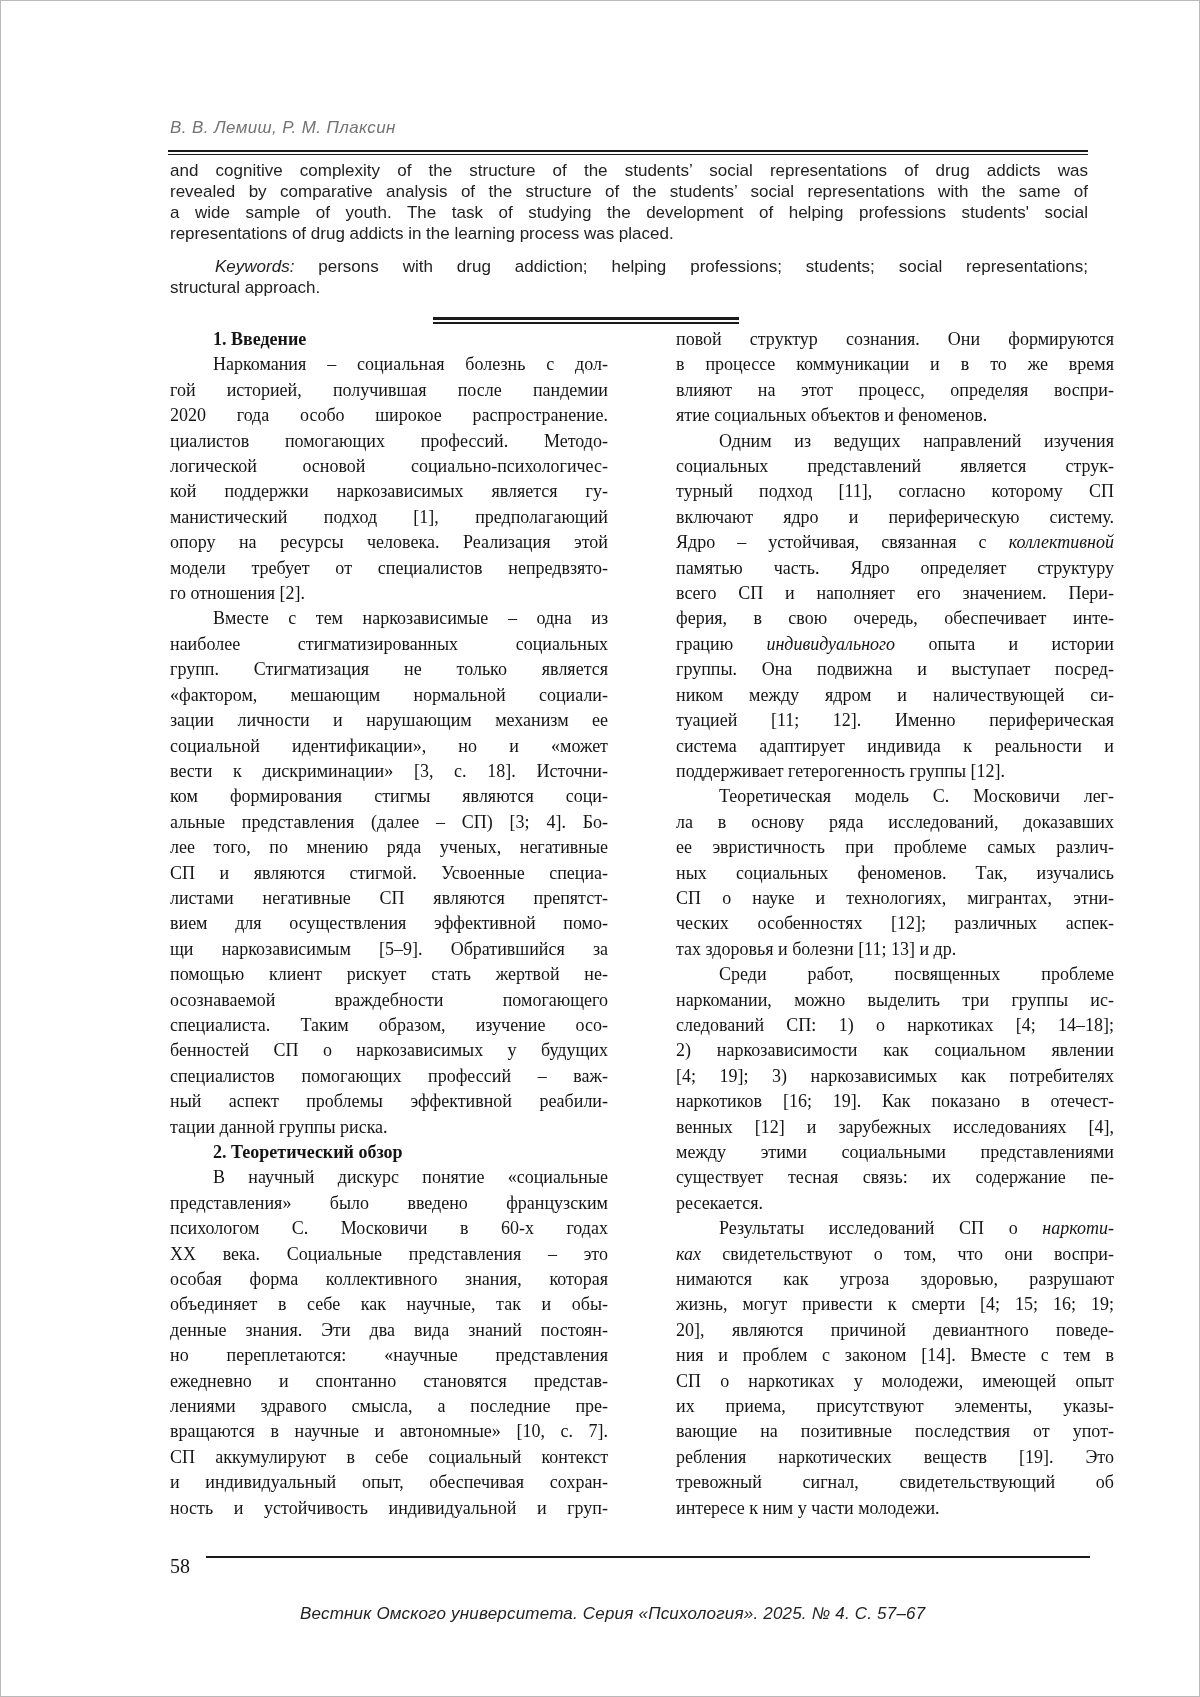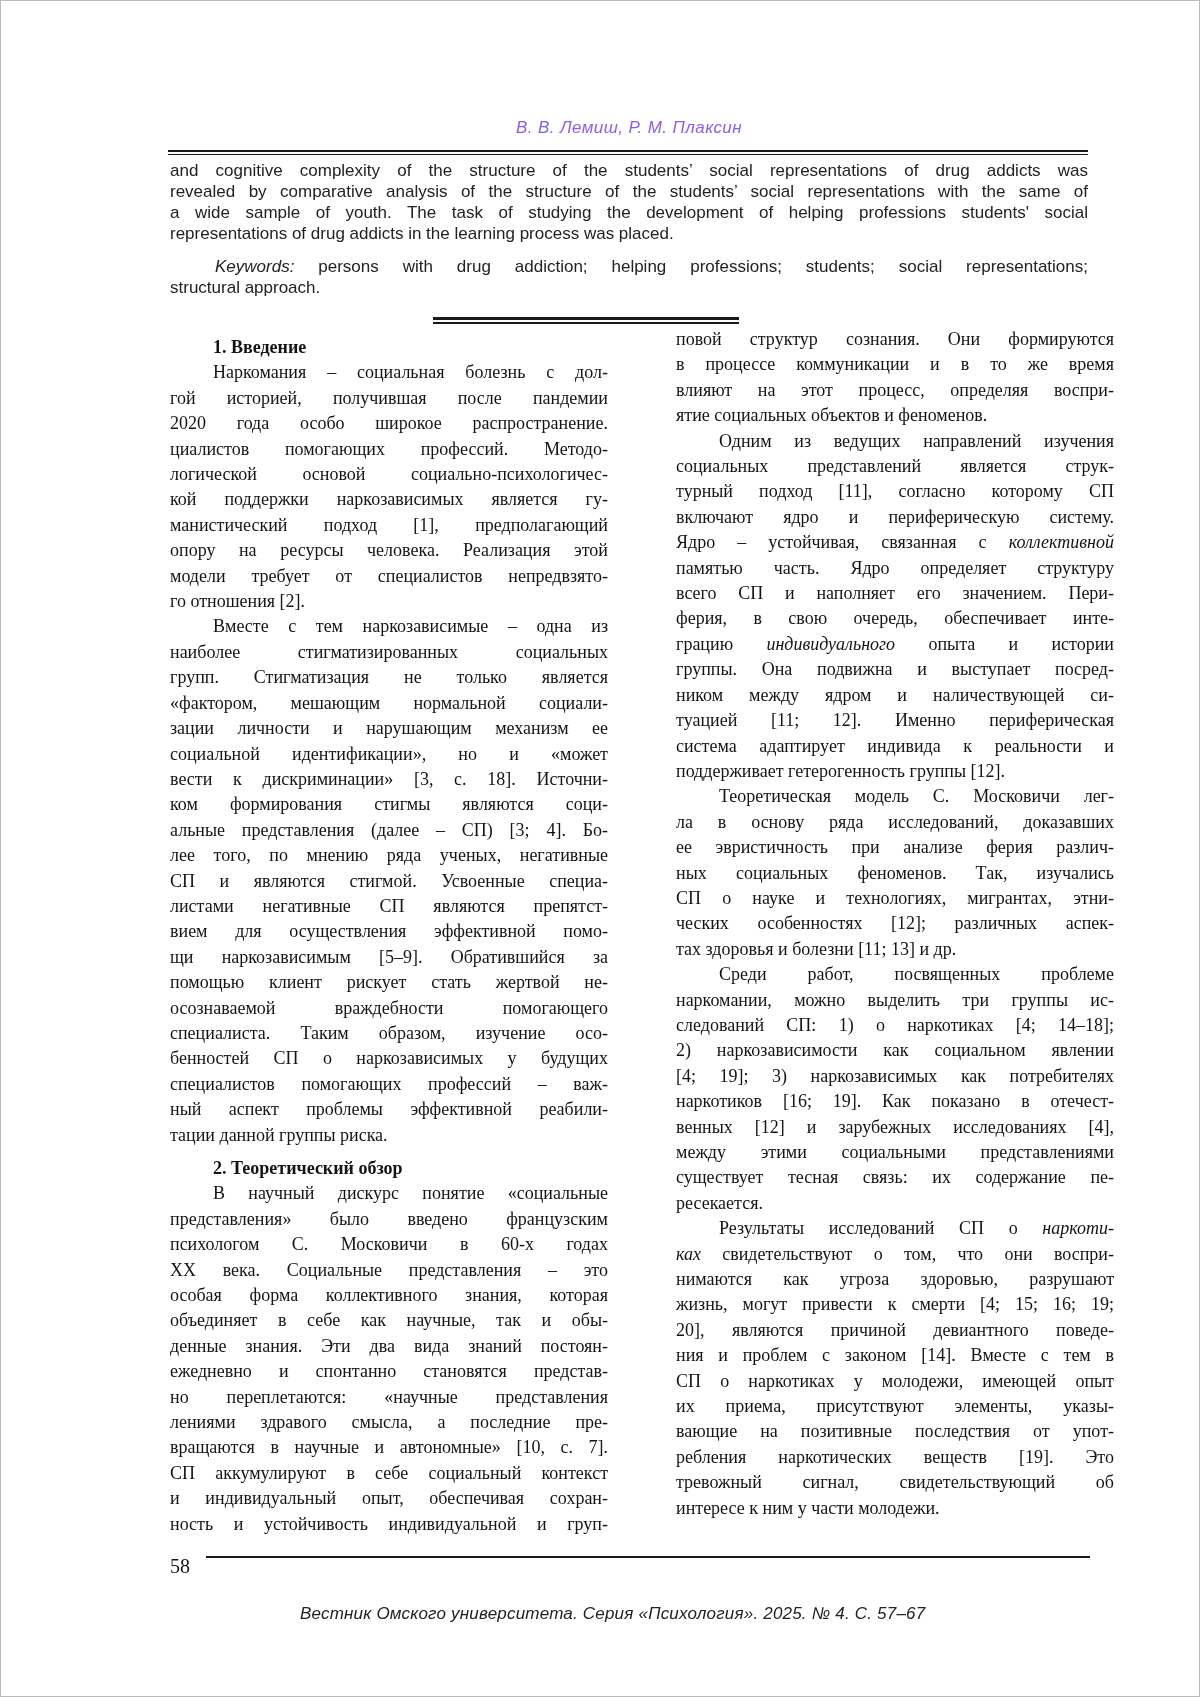--- a/index.html
+++ b/index.html
@@ -3,21 +3,21 @@
 <meta charset="utf-8">
 <style>
   html,body{margin:0;padding:0;background:#fff;}
   .page{
     position:relative;width:1200px;height:1697px;background:#ffffff;
     box-shadow:inset 0 0 0 1px #b9b9b9;overflow:hidden;
     color:#1a1a1a;
   }
   .author{
     position:absolute;left:170px;top:118px;width:918px;
-    font:italic 17px/20px "Liberation Sans",sans-serif;letter-spacing:.4px;color:#8b5cf6;text-align:center;
+    font:italic 17px/20px "Liberation Sans",sans-serif;letter-spacing:.4px;color:#737373;
   }
   .hrule{position:absolute;left:168px;top:150px;width:920px;}
   .r-thick{height:2px;background:#1a1a1a;}
   .r-thin{height:1px;background:#1a1a1a;margin-top:2px;}
 
   .abstract{
     position:absolute;left:170px;top:160px;width:918px;
     font:17px/21px "Liberation Sans",sans-serif;color:#222;
   }
   .keywords{
@@ -33,21 +33,21 @@
   .col{
     position:absolute;top:327px;width:438px;
     font:18px/25.4px "Liberation Serif",serif;color:#141414;
   }
   .col-left{left:170px;}
   .col-right{left:676px;}
 
   .line{text-align:justify;text-align-last:justify;white-space:nowrap;}
   .line.end,.line.hd{text-align-last:left;}
   .line.ind{text-indent:43px;}
-  .line.hd{font-weight:bold;margin-top:8px;}
+  .line.hd{font-weight:bold;}
   .it{font-style:italic;}
 
   .pagenum{
     position:absolute;left:170px;top:1555px;
     font:20px "Liberation Serif",serif;color:#141414;
   }
   .frule{position:absolute;left:206px;top:1556px;width:884px;height:2px;background:#1a1a1a;}
   .journal{
     position:absolute;left:300px;top:1604px;width:790px;text-align:left;
     font:italic 17px/20px "Liberation Sans",sans-serif;letter-spacing:.2px;color:#222;
@@ -116,22 +116,22 @@
       <div class="line">ный аспект проблемы эффективной реабили-</div>
       <div class="line end">тации данной группы риска.</div>
       <div class="line ind hd">2. Теоретический обзор</div>
       <div class="line ind">В научный дискурс понятие «социальные</div>
       <div class="line">представления» было введено французским</div>
       <div class="line">психологом С. Московичи в 60-х годах</div>
       <div class="line">XX века. Социальные представления – это</div>
       <div class="line">особая форма коллективного знания, которая</div>
       <div class="line">объединяет в себе как научные, так и обы-</div>
       <div class="line">денные знания. Эти два вида знаний постоян-</div>
+      <div class="line">но переплетаются: «научные представления</div>
       <div class="line">ежедневно и спонтанно становятся представ-</div>
-      <div class="line">но переплетаются: «научные представления</div>
       <div class="line">лениями здравого смысла, а последние пре-</div>
       <div class="line">вращаются в научные и автономные» [10, с. 7].</div>
       <div class="line">СП аккумулируют в себе социальный контекст</div>
       <div class="line">и индивидуальный опыт, обеспечивая сохран-</div>
       <div class="line">ность и устойчивость индивидуальной и груп-</div>
     </div>
 
   <div class="col col-right" id="col-right">
       <div class="line">повой структур сознания. Они формируются</div>
       <div class="line">в процессе коммуникации и в то же время</div>
@@ -146,21 +146,21 @@
       <div class="line">всего СП и наполняет его значением. Пери-</div>
       <div class="line">ферия, в свою очередь, обеспечивает инте-</div>
       <div class="line"><span>грацию </span><span class="it">индивидуального</span><span> опыта и истории</span></div>
       <div class="line">группы. Она подвижна и выступает посред-</div>
       <div class="line">ником между ядром и наличествующей си-</div>
       <div class="line">туацией [11; 12]. Именно периферическая</div>
       <div class="line">система адаптирует индивида к реальности и</div>
       <div class="line end">поддерживает гетерогенность группы [12].</div>
       <div class="line ind">Теоретическая модель С. Московичи лег-</div>
       <div class="line">ла в основу ряда исследований, доказавших</div>
-      <div class="line">ее эвристичность при анализе ферия различ-</div>
+      <div class="line">ее эвристичность при проблеме самых различ-</div>
       <div class="line">ных социальных феноменов. Так, изучались</div>
       <div class="line">СП о науке и технологиях, мигрантах, этни-</div>
       <div class="line">ческих особенностях [12]; различных аспек-</div>
       <div class="line end">тах здоровья и болезни [11; 13] и др.</div>
       <div class="line ind">Среди работ, посвященных проблеме</div>
       <div class="line">наркомании, можно выделить три группы ис-</div>
       <div class="line">следований СП: 1) о наркотиках [4; 14–18];</div>
       <div class="line">2) наркозависимости как социальном явлении</div>
       <div class="line">[4; 19]; 3) наркозависимых как потребителях</div>
       <div class="line">наркотиков [16; 19]. Как показано в отечест-</div>

